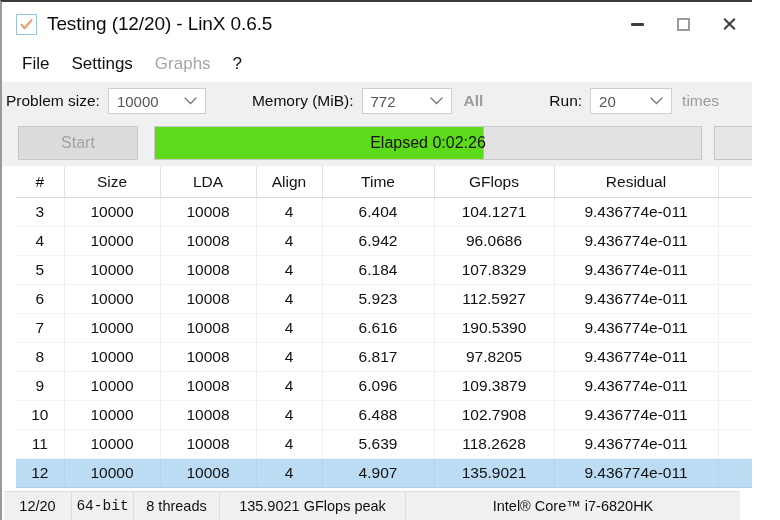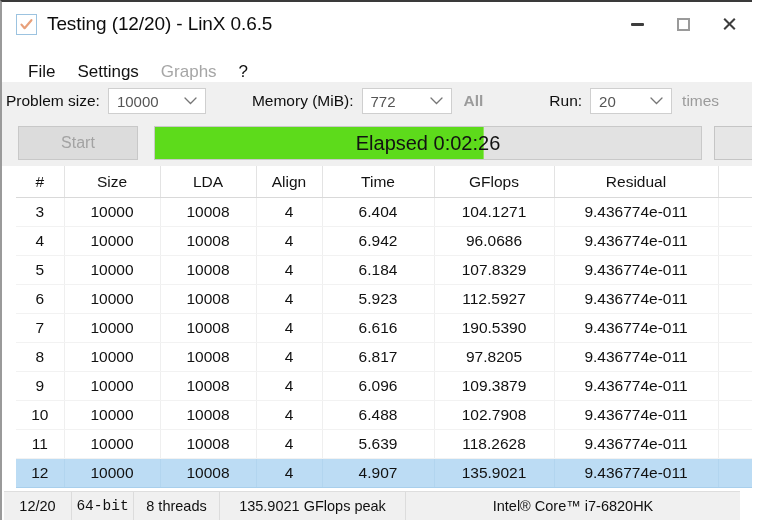--- a/index.html
+++ b/index.html
@@ -153,22 +153,22 @@
   }
   .win-btn .clos::before { transform: rotate(45deg); }
   .win-btn .clos::after  { transform: rotate(-45deg); }
 
   
   #menubar {
     position: relative;
     height: 36px;
     background: #ffffff;
     display: flex;
-    align-items: flex-end;
-    padding-left: 26px;
+    align-items: center;
+    padding-left: 20px;
     z-index: 10;
   }
   .menu-item {
     font-size: 17px;
     color: #111111;
     margin-right: 22px;
     white-space: nowrap;
   }
   .menu-item.disabled { color: #a6a6a6; }
 
@@ -258,21 +258,21 @@
   }
   #progress-text {
     position: absolute;
     left: 0;
     right: 0;
     top: 0;
     bottom: 0;
     display: flex;
     align-items: center;
     justify-content: center;
-    font-size: 20px;
+    font-size: 16px;
     color: #121212;
     white-space: nowrap;
   }
   #stop-button {
     margin-left: 12px;
     width: 110px;
     height: 34px;
     background: #e6e6e6;
     border: 1px solid #c5c5c5;
     box-sizing: border-box;

